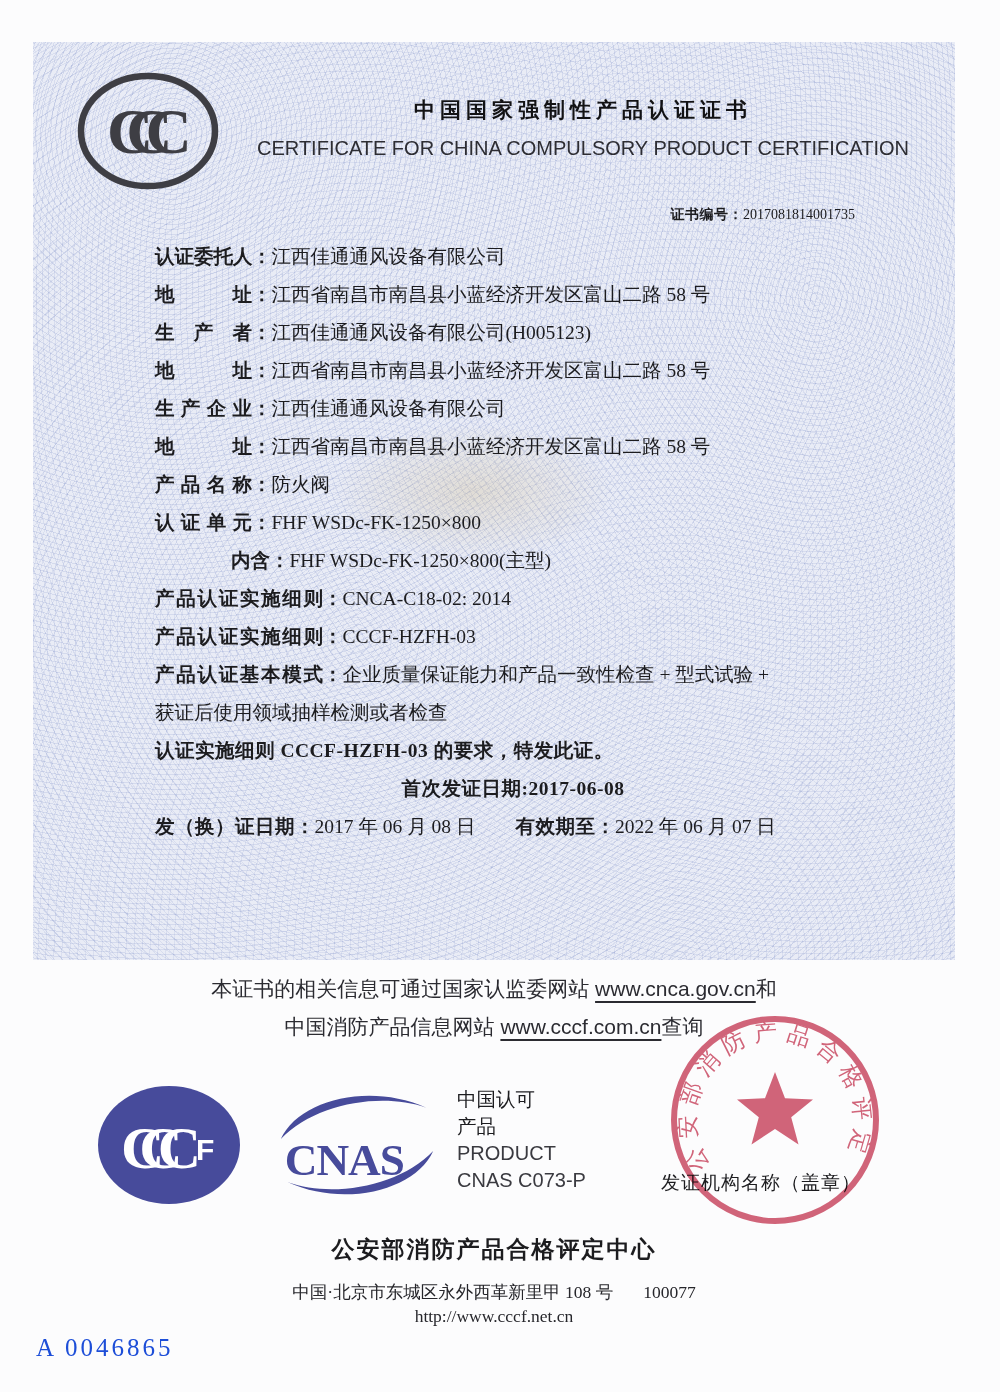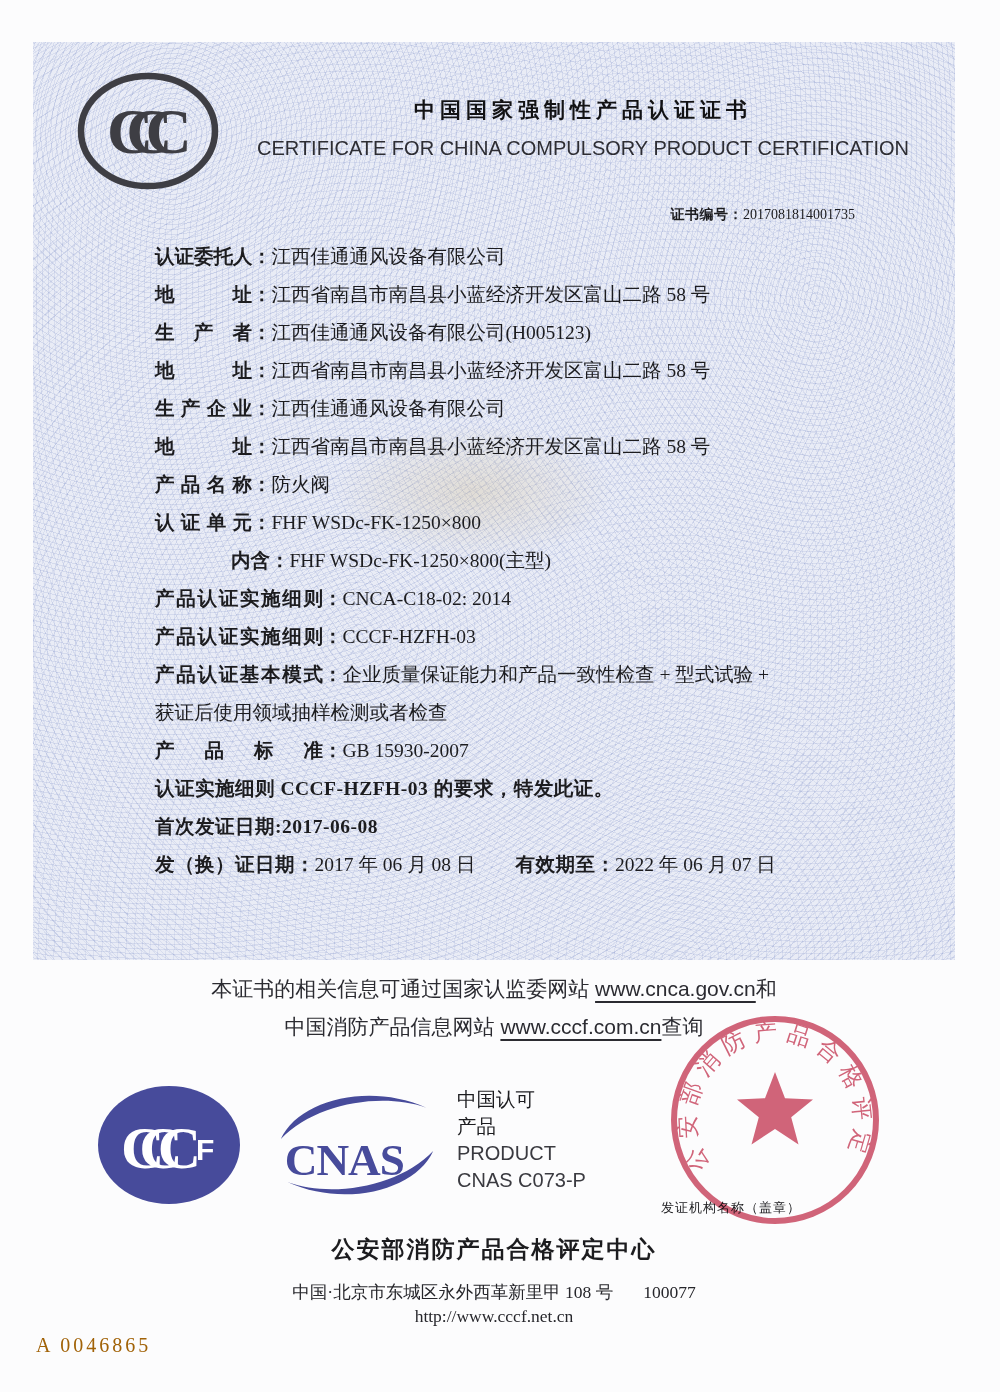--- a/index.html
+++ b/index.html
@@ -29,40 +29,40 @@
   .subtitle{font-family:"Liberation Sans","DejaVu Sans",sans-serif;font-size:20px;color:#2d2d33;margin-top:13px;white-space:nowrap;}
   .certno{position:absolute;right:100px;top:164px;font-size:14px;white-space:nowrap;}
   .fields{position:absolute;left:122px;top:196px;width:716px;font-size:19.5px;}
   .row{height:38px;line-height:38px;white-space:nowrap;}
   .lbl{font-weight:bold;display:inline-block;text-align:justify;text-align-last:justify;vertical-align:bottom;}
   .w5{width:97px;}
   .w8{width:168px;}
   .colon{font-weight:bold;}
   .indent{padding-left:76px;}
   .b{font-weight:bold;letter-spacing:0.5px;}
-  .c{}
+  .c{text-align:center;}
   .gap{display:inline-block;width:40px;}
   .notices{
     position:absolute;left:0;top:928px;width:100%;text-align:center;
     font-family:"Liberation Sans","DejaVu Sans",sans-serif;font-size:21px;color:#2b2b31;
   }
   .notices .row{height:38px;line-height:38px;}
   .u{text-decoration:underline;text-underline-offset:5px;}
   .cccf-logo{position:absolute;left:60px;top:1040px;}
   .cnas-logo{position:absolute;left:238px;top:1046px;}
   .accr{position:absolute;left:424px;top:1044px;line-height:27px;white-space:nowrap;}
   .accr .zh{font-size:19.5px;}
   .accr .en{font-family:"Liberation Sans","DejaVu Sans",sans-serif;font-size:20px;color:#3a3a40;}
-  .stamp-caption{position:absolute;left:628px;top:1157px;width:260px;font-size:13px;letter-spacing:1px;white-space:nowrap;}
+  .stamp-caption{position:absolute;left:628px;top:1128px;width:260px;font-size:19px;letter-spacing:1px;white-space:nowrap;}
   .stamp{position:absolute;left:630px;top:966px;opacity:0.85;mix-blend-mode:multiply;}
   .org{position:absolute;left:0;top:1192px;width:100%;text-align:center;font-size:23px;font-weight:bold;letter-spacing:2px;}
   .addr{position:absolute;left:0;top:1238px;width:100%;text-align:center;font-size:17.5px;color:#26262b;}
   .addr .pc{display:inline-block;margin-left:30px;}
   .url{position:absolute;left:0;top:1264px;width:100%;text-align:center;font-size:17.5px;color:#26262b;}
-  .serial{position:absolute;left:36px;top:1334px;font-size:20px;color:#a16207;letter-spacing:3px;white-space:nowrap;}
+  .serial{position:absolute;left:36px;top:1334px;font-size:25px;color:#1d4ed8;letter-spacing:3px;white-space:nowrap;}
 </style>
 </head>
 <body>
 
 <div class="page">
 
   <div class="wm"></div>
 
   <div class="ccc-logo">
     <svg width="150" height="122" viewBox="0 0 150 122">
@@ -112,23 +112,20 @@
       <span class="lbl w8">产品认证实施细则</span><span class="colon">：</span><span>CNCA-C18-02: 2014</span>
     </div>
     <div class="row">
       <span class="lbl w8">产品认证实施细则</span><span class="colon">：</span><span>CCCF-HZFH-03</span>
     </div>
     <div class="row">
       <span class="lbl w8">产品认证基本模式</span><span class="colon">：</span><span>企业质量保证能力和产品一致性检查 + 型式试验 +</span>
     </div>
     <div class="row">
       <span>获证后使用领域抽样检测或者检查</span>
-    </div>
-    <div class="row">
-      <span class="lbl w8">产品标准</span><span class="colon">：</span><span>GB 15930-2007</span>
     </div>
     <div class="row b">
       <span>认证实施细则 CCCF-HZFH-03 的要求，特发此证。</span>
     </div>
     <div class="row c b">
       <span>首次发证日期:2017-06-08</span>
     </div>
     <div class="row">
       <span class="b">发（换）证日期</span><span class="colon">：</span><span>2017 年 06 月 08 日</span><span class="gap"></span><span class="b">有效期至</span><span class="colon">：</span><span>2022 年 06 月 07 日</span>
     </div>

